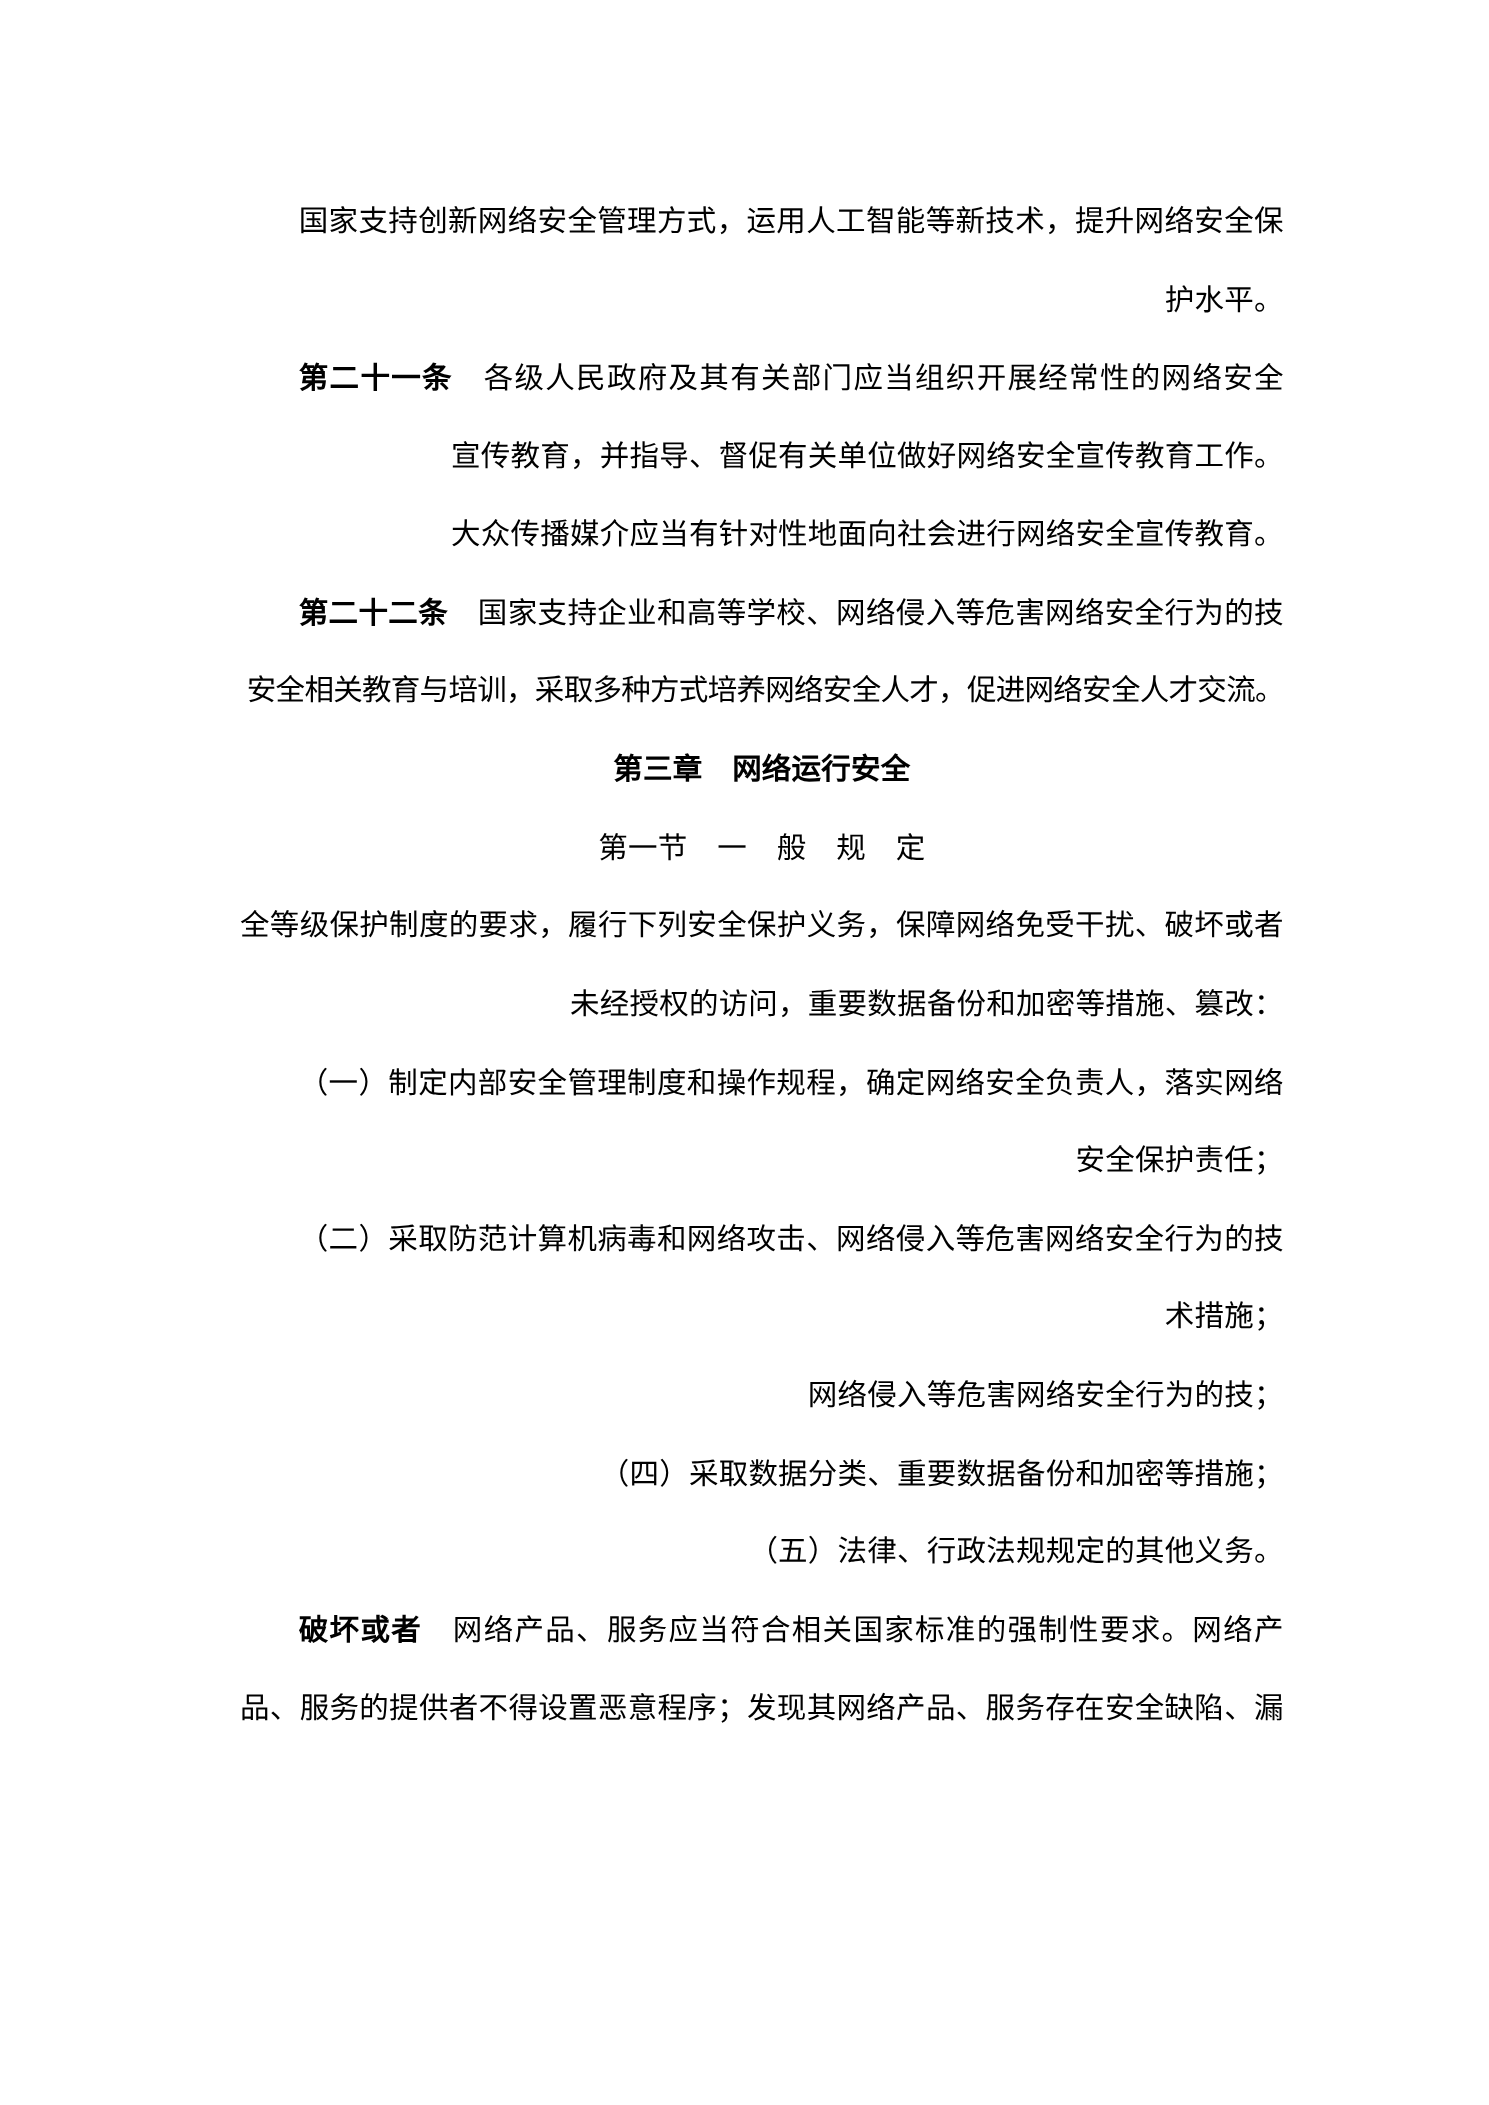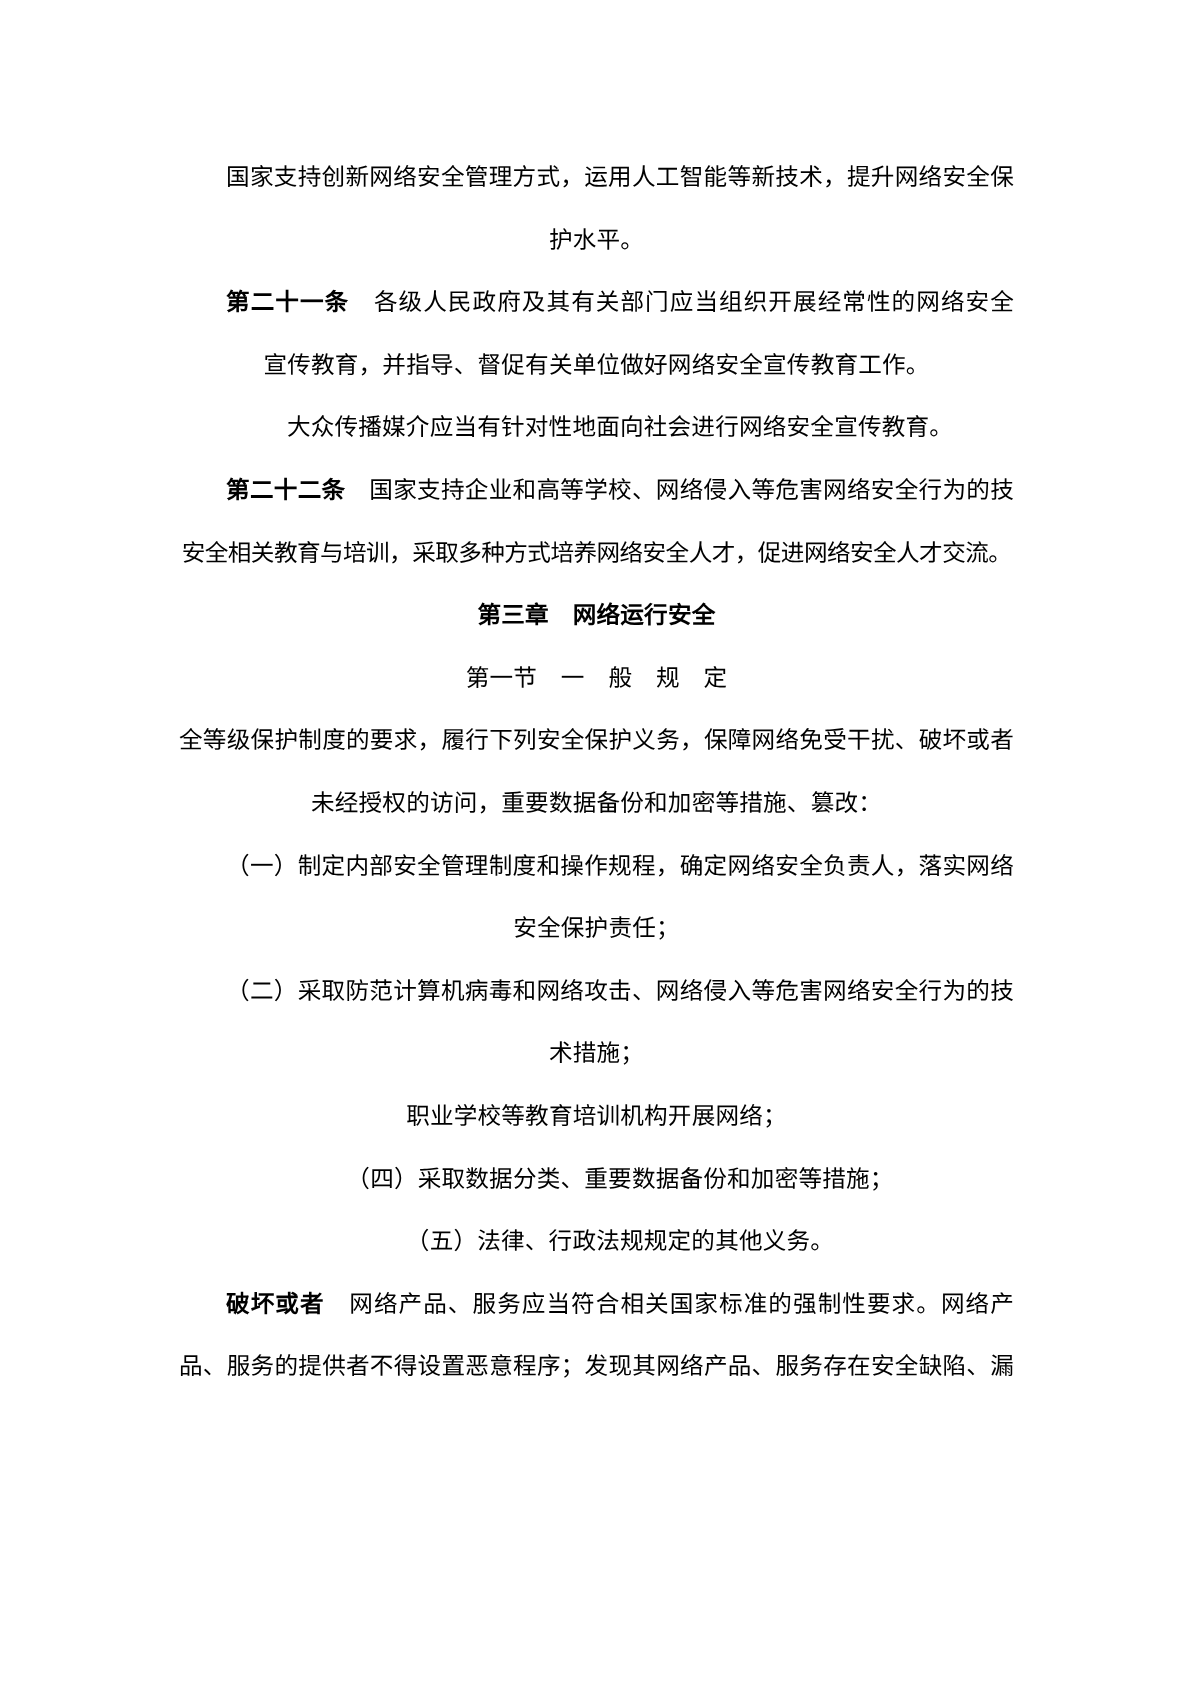--- a/index.html
+++ b/index.html
@@ -17,30 +17,30 @@
   .page {
     position: absolute;
     left: 0; top: 0;
     width: 1191px;
     height: 1684px;
     background: #ffffff;
     overflow: hidden;
   }
   .content {
     position: absolute;
-    left: 179px;
+    left: 192px;
     top: 146px;
     width: 835px;
   }
   .line {
     height: 62.6px;
     line-height: 62.6px;
     font-size: 23.6px;
     white-space: nowrap;
-    text-align: center;
+    text-align: right;
     letter-spacing: 0.2px;
   }
   .line.indent { text-indent: 47px; }
   .line.fill {
     white-space: normal;
     text-align: justify;
     text-align-last: justify;
   }
   .line.center {
     text-align: right;
@@ -63,19 +63,19 @@
       <div class="line indent fill"><span class="b">第二十二条</span><span>　国家支持企业和高等学校、网络侵入等危害网络安全行为的技</span></div>
       <div class="line tight"><span>安全相关教育与培训，采取多种方式培养网络安全人才，促进网络安全人才交流。</span></div>
       <div class="line center"><span class="b">第三章　网络运行安全</span></div>
       <div class="line center"><span>第一节　一　般　规　定</span></div>
       <div class="line fill"><span>全等级保护制度的要求，履行下列安全保护义务，保障网络免受干扰、破坏或者</span></div>
       <div class="line"><span>未经授权的访问，重要数据备份和加密等措施、篡改：</span></div>
       <div class="line indent fill"><span>（一）制定内部安全管理制度和操作规程，确定网络安全负责人，落实网络</span></div>
       <div class="line"><span>安全保护责任；</span></div>
       <div class="line indent fill"><span>（二）采取防范计算机病毒和网络攻击、网络侵入等危害网络安全行为的技</span></div>
       <div class="line"><span>术措施；</span></div>
-      <div class="line"><span>职业学校等教育培训机构开展网络；</span></div>
+      <div class="line"><span>网络侵入等危害网络安全行为的技；</span></div>
       <div class="line indent"><span>（四）采取数据分类、重要数据备份和加密等措施；</span></div>
       <div class="line indent"><span>（五）法律、行政法规规定的其他义务。</span></div>
       <div class="line indent fill"><span class="b">破坏或者</span><span>　网络产品、服务应当符合相关国家标准的强制性要求。网络产</span></div>
       <div class="line fill"><span>品、服务的提供者不得设置恶意程序；发现其网络产品、服务存在安全缺陷、漏</span></div>
     </div>
 </div>
 
 </body></html>

